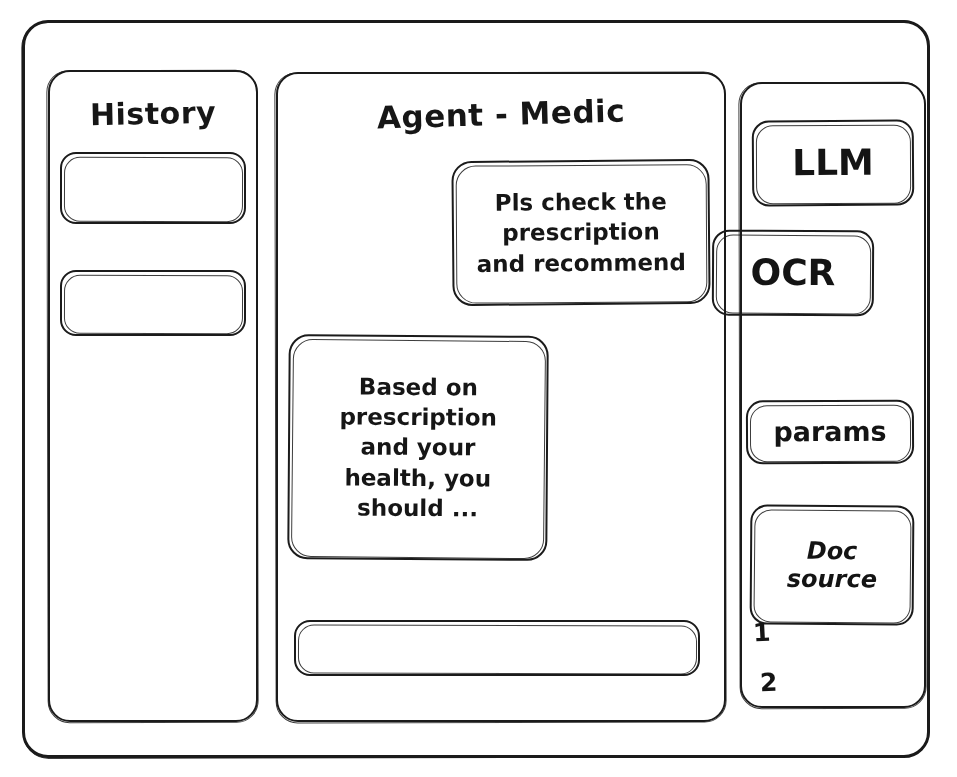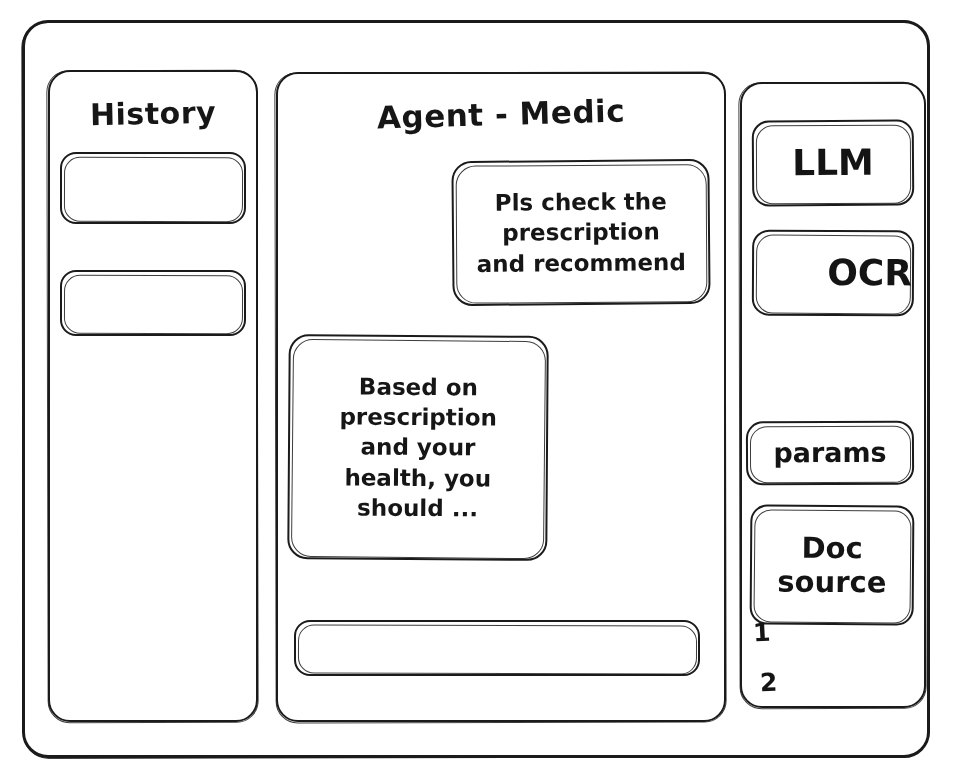--- a/index.html
+++ b/index.html
@@ -175,35 +175,33 @@
     color: #141414;
     text-align: center;
     line-height: 1.18;
     white-space: pre-line;
   }
   #tool-llm {
     left: 752px; top: 120px; width: 162px; height: 86px;
     transform: rotate(-0.4deg);
   }
   #tool-ocr {
-    left: 752px; top: 230px; width: 162px; height: 86px;
+    left: 712px; top: 230px; width: 162px; height: 86px;
     transform: rotate(0.3deg);
-    justify-content: flex-end;
   }
   #tool-params {
     left: 746px; top: 400px; width: 168px; height: 64px;
     transform: rotate(-0.3deg);
-    margin-top: 21px;
   }
   #tool-params .tool-label { font-size: 27px; }
   #tool-docsource {
     left: 750px; top: 505px; width: 164px; height: 120px;
     transform: rotate(0.4deg);
   }
-  #tool-docsource .tool-label { font-size: 29px; }
+  #tool-docsource .tool-label { font-size: 24px; font-style: italic; }
 
   
   .doc-ref {
     position: absolute;
     font-family: "DejaVu Sans", sans-serif;
     font-size: 25px;
     font-weight: 700;
     color: #141414;
   }
   #doc-ref-1 { left: 753px; top: 618px; transform: rotate(-3deg); }

